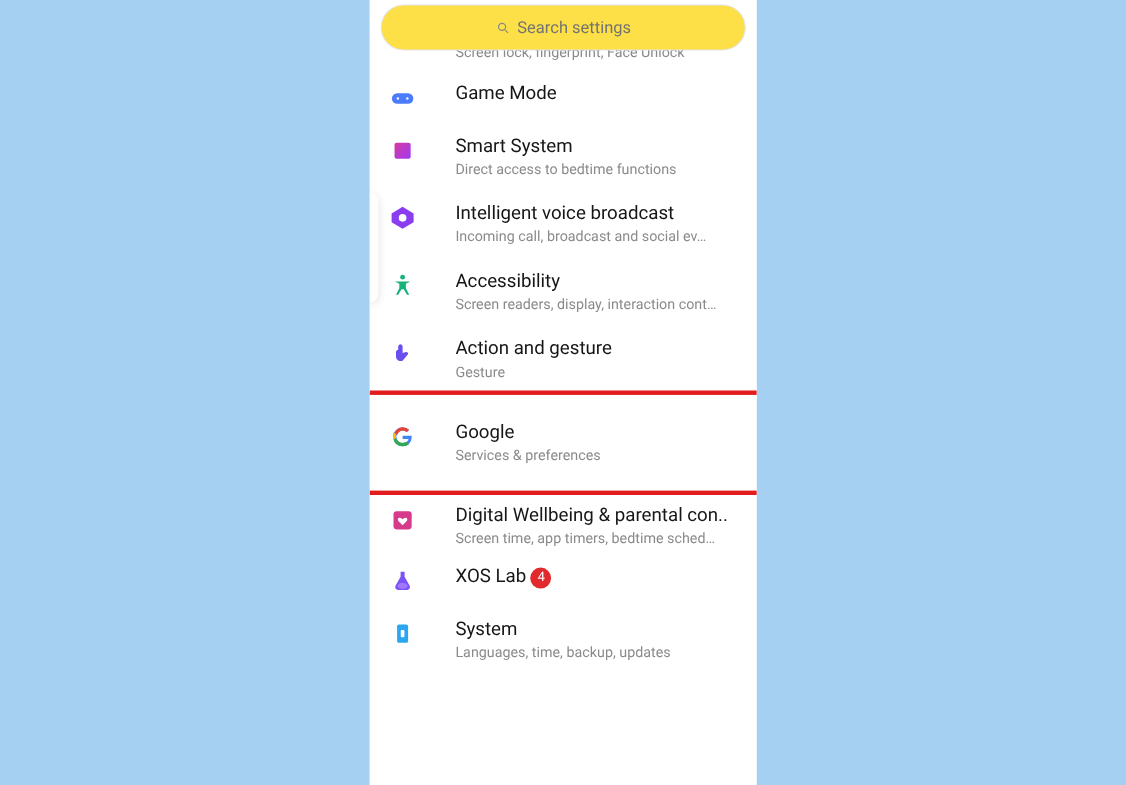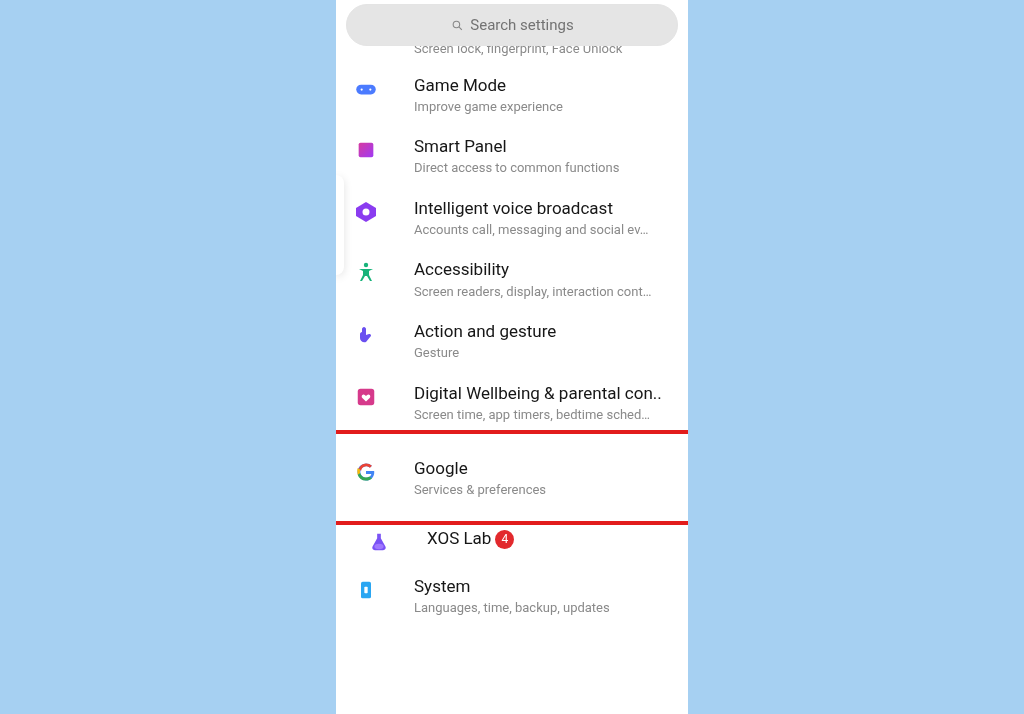--- a/index.html
+++ b/index.html
@@ -19,21 +19,21 @@
     background: #fff;
     position: relative;
     overflow: hidden;
   }
   .search-wrap {
     position: absolute;
     top: 4px;
     left: 10px;
     right: 10px;
     height: 42px;
-    background: #e5e5e5;
+    background: #fde047;
     border: 1px solid #e4e4e4;
     border-radius: 24px;
     display: flex;
     align-items: center;
     justify-content: center;
     gap: 6px;
     z-index: 5;
   }
   .search-wrap .sicon {
     width: 14px; height: 14px;
@@ -154,56 +154,55 @@
           <div class="iconbox">
         <svg viewBox="0 0 24 24" width="26" height="26">
           <rect x="3" y="8" width="18" height="9" rx="4.5" fill="#4b7bff"></rect>
           <circle cx="8" cy="12.5" r="1" fill="#fff"></circle>
               <circle cx="16" cy="12.5" r="1" fill="#fff"></circle>
         </svg>
       </div>
         </div>
       <div class="textcell">
         <div class="title">Game Mode</div>
-        <div class="sub">Improve game experience</div>
       </div>
     </div>
 
     <div class="row">
       <div class="iconcell">
           <div class="iconbox">
         <svg viewBox="0 0 24 24" width="22" height="22">
           <defs>
                 <linearGradient id="g1" x1="0" y1="0" x2="1" y2="1">
             <stop offset="0" stop-color="#d63aa0"></stop>
                   <stop offset="1" stop-color="#a03af5"></stop>
           </linearGradient>
               </defs>
           <rect x="4" y="4" width="16" height="16" rx="2" fill="url(#g1)"></rect>
         </svg>
       </div>
         </div>
       <div class="textcell">
-        <div class="title">Smart Panel</div>
-        <div class="sub">Direct access to common functions</div>
+        <div class="title">Smart System</div>
+        <div class="sub">Direct access to bedtime functions</div>
       </div>
     </div>
 
     <div class="row">
       <div class="iconcell">
           <div class="iconbox">
         <svg viewBox="0 0 24 24" width="24" height="24">
           <polygon points="12,2 22,8 22,16 12,22 2,16 2,8" fill="#8a3cf0"></polygon>
           <circle cx="12" cy="12" r="3.5" fill="#fff"></circle>
         </svg>
       </div>
         </div>
       <div class="textcell">
         <div class="title">Intelligent voice broadcast</div>
-        <div class="sub">Accounts call, messaging and social ev…</div>
+        <div class="sub">Incoming call, broadcast and social ev…</div>
       </div>
     </div>
 
     <div class="row">
       <div class="iconcell">
           <div class="iconbox">
         <svg viewBox="0 0 24 24" width="24" height="26">
           <circle cx="12" cy="4" r="2.2" fill="#17b37a"></circle>
           <path d="M5 8h14l-4 2v4l3 6h-2l-3-5h-2l-3 5H6l3-6v-4z" fill="#17b37a"></path>
         </svg>
@@ -219,35 +218,20 @@
       <div class="iconcell">
           <div class="iconbox">
         <svg viewBox="0 0 24 24" width="24" height="28">
           <path d="M10 4c1 0 2 1 2 2v6l3-1c1-.3 2 .5 2 1.5 0 .5-.3 1-.7 1.3L12 19c-3 1-6-1-6-4v-4c0-1 1-2 2-2v-3c0-1 1-2 2-2z" fill="#6a4ff0"></path>
         </svg>
       </div>
         </div>
       <div class="textcell">
         <div class="title">Action and gesture</div>
         <div class="sub">Gesture</div>
-      </div>
-    </div>
-
-    <div class="row">
-      <div class="iconcell">
-          <div class="iconbox">
-        <svg viewBox="0 0 24 24" width="22" height="22">
-          <rect x="3" y="3" width="18" height="18" rx="3" fill="#d63a8b"></rect>
-          <path d="M12 17l-4-4c-1-1-1-3 .5-3.5s2.5.5 3.5 1.5c1-1 2-2 3.5-1.5S17 12 16 13z" fill="#fff"></path>
-        </svg>
-      </div>
-        </div>
-      <div class="textcell">
-        <div class="title">Digital Wellbeing &amp; parental con..</div>
-        <div class="sub">Screen time, app timers, bedtime sched…</div>
       </div>
     </div>
 
     <div class="row" style="padding-top:24px; padding-bottom:24px;">
       <div class="highlight-box" style="top:-3px; bottom:-2px;"></div>
       <div class="iconcell">
           <div class="iconbox">
         <svg viewBox="0 0 24 24" width="24" height="24">
           <path d="M21.35 11.1H12v2.9h5.35c-.5 2.2-2.4 3.7-5.35 3.7A5.7 5.7 0 1 1 12 6.3c1.5 0 2.8.55 3.85 1.45l2.05-2.05A8.6 8.6 0 0 0 12 3.4a8.6 8.6 0 1 0 0 17.2c4.95 0 8.25-3.45 8.25-8.3 0-.55-.05-1-.15-1.2z" fill="#4285F4"></path>
           <path d="M4.7 8.9l2.4 1.75A5.7 5.7 0 0 1 12 6.3c1.5 0 2.8.55 3.85 1.45l2.05-2.05A8.6 8.6 0 0 0 12 3.4 8.6 8.6 0 0 0 4.7 8.9z" fill="#EA4335"></path>
@@ -255,21 +239,36 @@
           <path d="M3.7 14.8l2.4-1.85c-.15-.5-.25-1.05-.25-1.6s.1-1.1.25-1.6L3.7 7.9A8.55 8.55 0 0 0 3.4 12c0 1 .1 1.95.3 2.8z" fill="#FBBC05"></path>
         </svg>
       </div>
         </div>
       <div class="textcell">
         <div class="title">Google</div>
         <div class="sub">Services &amp; preferences</div>
       </div>
     </div>
 
-    <div class="row" style="padding-top:4px;padding-left:13px;">
+    <div class="row">
+      <div class="iconcell">
+          <div class="iconbox">
+        <svg viewBox="0 0 24 24" width="22" height="22">
+          <rect x="3" y="3" width="18" height="18" rx="3" fill="#d63a8b"></rect>
+          <path d="M12 17l-4-4c-1-1-1-3 .5-3.5s2.5.5 3.5 1.5c1-1 2-2 3.5-1.5S17 12 16 13z" fill="#fff"></path>
+        </svg>
+      </div>
+        </div>
+      <div class="textcell">
+        <div class="title">Digital Wellbeing &amp; parental con..</div>
+        <div class="sub">Screen time, app timers, bedtime sched…</div>
+      </div>
+    </div>
+
+    <div class="row" style="padding-top:4px;">
       <div class="iconcell">
           <div class="iconbox">
         <svg viewBox="0 0 24 24" width="22" height="24">
           <path d="M10 3h4v5l5 9c1 2-.5 4-2.5 4h-9C5.5 21 4 19 5 17l5-9z" fill="#7a52f5"></path>
           <ellipse cx="12" cy="17" rx="5" ry="3" fill="#a078ff"></ellipse>
         </svg>
       </div>
         </div>
       <div class="textcell">
         <div class="title">

